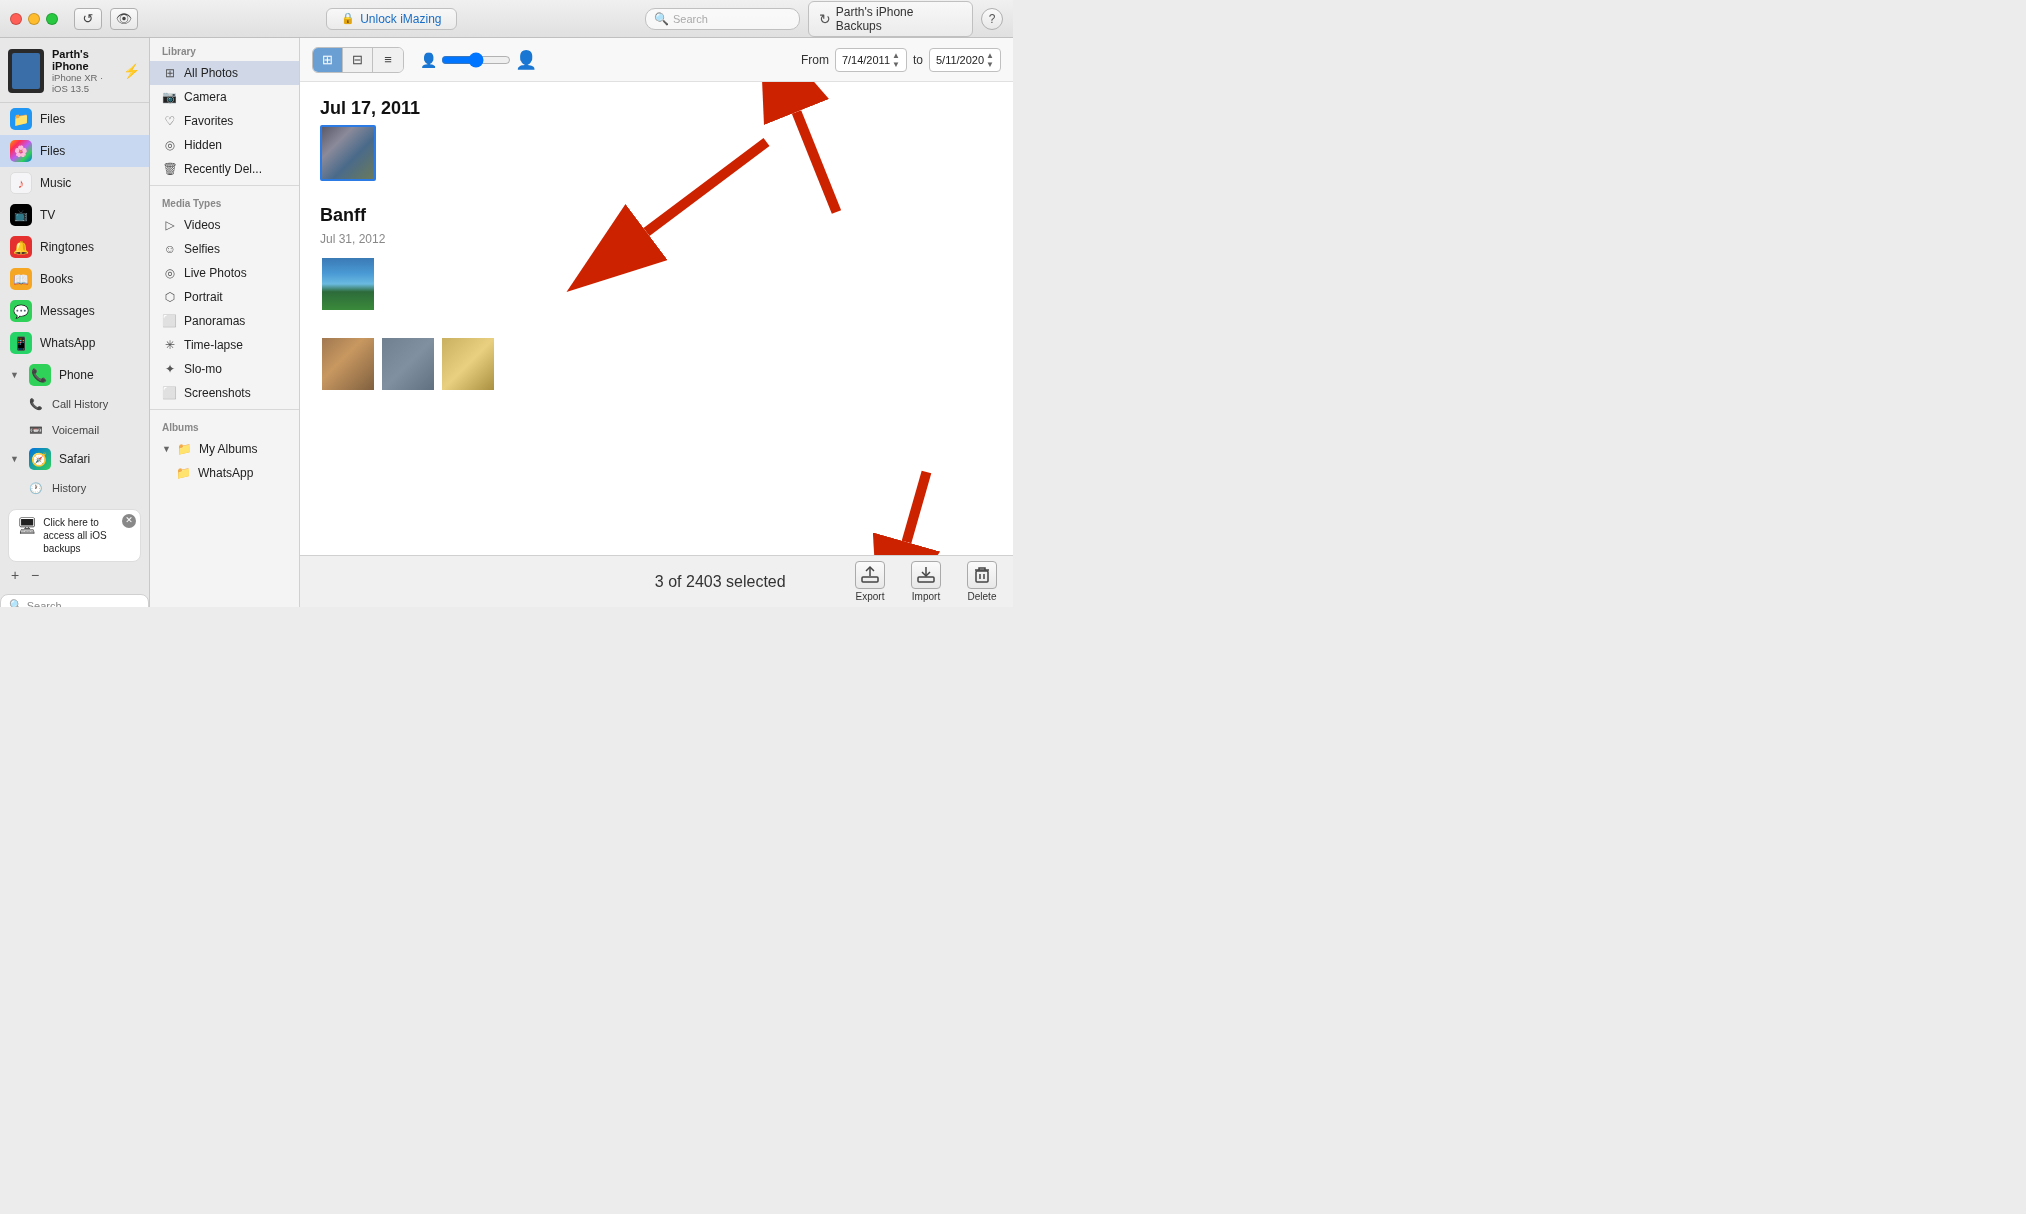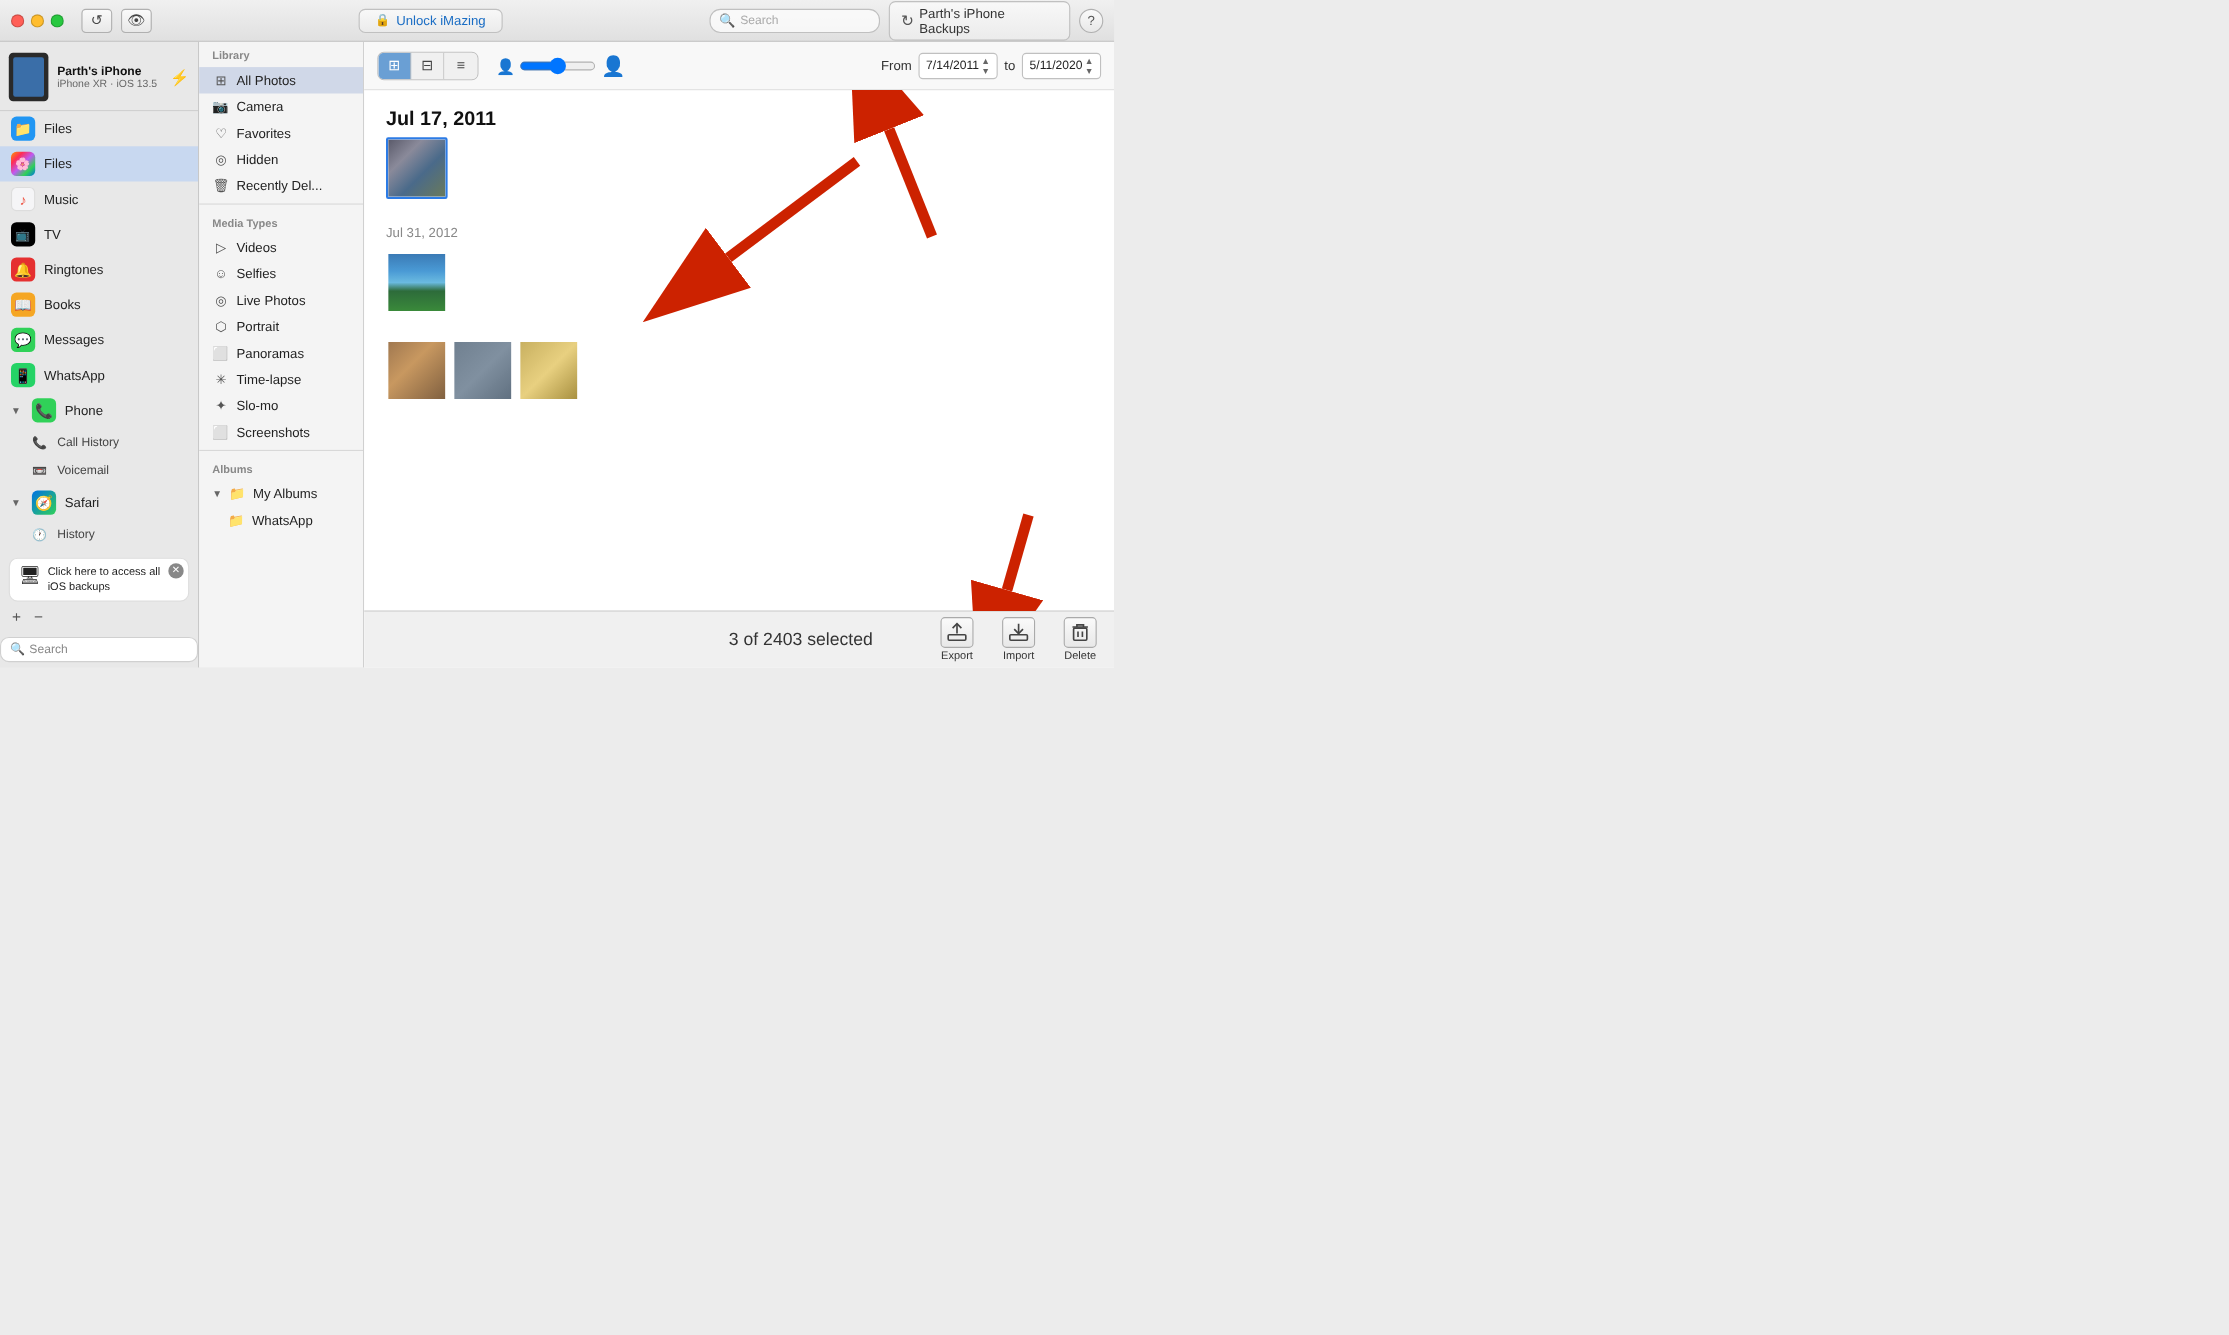--- a/index.html
+++ b/index.html
@@ -53,21 +53,21 @@
       border: 1px solid #b0b0b0; border-radius: 50%;
       display: flex; align-items: center; justify-content: center;
       font-size: 12px; color: #555; cursor: pointer;
     }
 
     
     .main-layout { display: flex; flex: 1; overflow: hidden; }
 
     
     .left-sidebar {
-      width: 181px; background: #e8e8e8;
+      width: 150px; background: #e8e8e8;
       border-right: 1px solid #c8c8c8;
       display: flex; flex-direction: column;
       overflow-y: auto; overflow-x: hidden;
       flex-shrink: 0;
     }
     .device-header {
       padding: 10px 8px 8px; display: flex; align-items: center; gap: 8px;
       border-bottom: 1px solid #d0d0d0;
     }
     .device-icon { width: 36px; height: 44px; background: #2a2a2a; border-radius: 4px; position: relative; display: flex; align-items: center; justify-content: center; }
@@ -471,20 +471,21 @@
       <div class="photo-section">
         <div class="section-title">Jul 17, 2011</div>
         <div class="photo-grid">
           <div class="photo-thumb selected">
             <div class="photo-thumb-inner photo-3"></div>
           </div>
         </div>
       </div>
 
       <div class="photo-section">
+        <div class="section-title">Banff</div>
         <div class="section-subtitle">Jul 31, 2012</div>
         <div class="photo-grid">
           <div class="photo-thumb">
             <div class="photo-thumb-inner photo-banff"></div>
           </div>
         </div>
       </div>
 
       <div class="photo-section">
         <div class="photo-grid">

